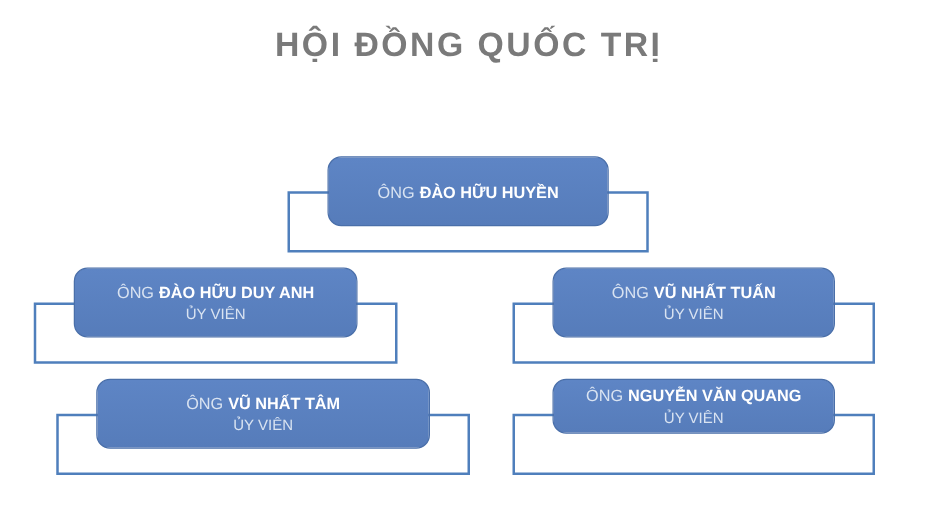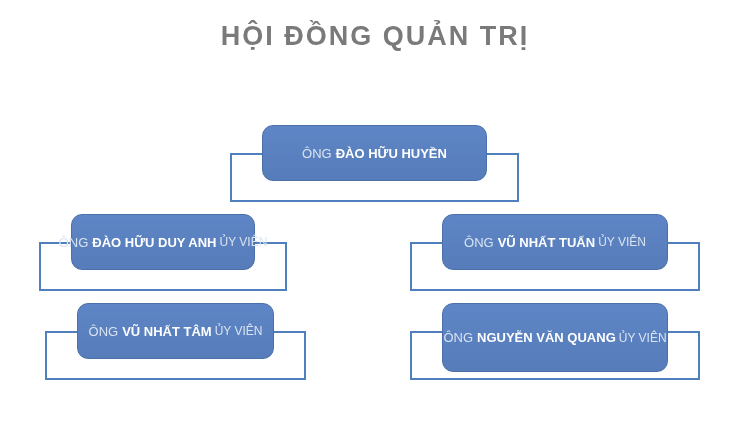--- a/index.html
+++ b/index.html
@@ -47,21 +47,21 @@
     inset: 0;
     z-index: 1;
     border-radius: 11px;
     background: linear-gradient(
       var(--box-fill-top, #5e85c5),
       var(--box-fill-bottom, #567cba)
     );
     border: 1px solid var(--box-border, #4a6fa9);
     box-sizing: border-box;
     display: flex;
-    flex-direction: row;
+    flex-direction: column;
     align-items: center;
     justify-content: center;
     gap: 3px;
     text-align: center;
   }
   .line1 {
     font-size: 13px;
     color: var(--secondary-text, #d9e3f1);
     white-space: nowrap;
   }
@@ -70,31 +70,31 @@
     font-weight: bold;
     color: var(--name-text, #ffffff);
   }
   .line2 {
     font-size: 12px;
     color: var(--secondary-text, #d9e3f1);
     white-space: nowrap;
   }
   
   .pos-chairman { left: 262px; top: 125px; width: 225px; height: 56px; }
-  .pos-m1       { left: 71px;  top: 214px; width: 184px; height: 56px; }
+  .pos-m1       { left: 59px;  top: 214px; width: 227px; height: 56px; }
   .pos-m2       { left: 442px; top: 214px; width: 226px; height: 56px; }
-  .pos-m3       { left: 77px;  top: 303px; width: 197px; height: 56px; }
-  .pos-m4       { left: 442px; top: 303px; width: 226px; height: 69px; border-radius: 27px; }
+  .pos-m3       { left: 77px;  top: 303px; width: 227px; height: 56px; padding-left: 40px; }
+  .pos-m4       { left: 442px; top: 303px; width: 226px; height: 44px; border-radius: 27px; }
 </style>
 </head>
 <body>
 
 <div class="stage">
 
-  <h1 class="title">HỘI ĐỒNG QUẢN TRỊ</h1>
+  <h1 class="title">HỘI ĐỒNG QUỐC TRỊ</h1>
 
   <div class="node pos-chairman">
     <div class="bracket"></div>
     <div class="box">
       <div class="line1">
         <span class="prefix">ÔNG</span><span class="name">ĐÀO HỮU HUYỀN</span>
       </div>
     </div>
   </div>
 

